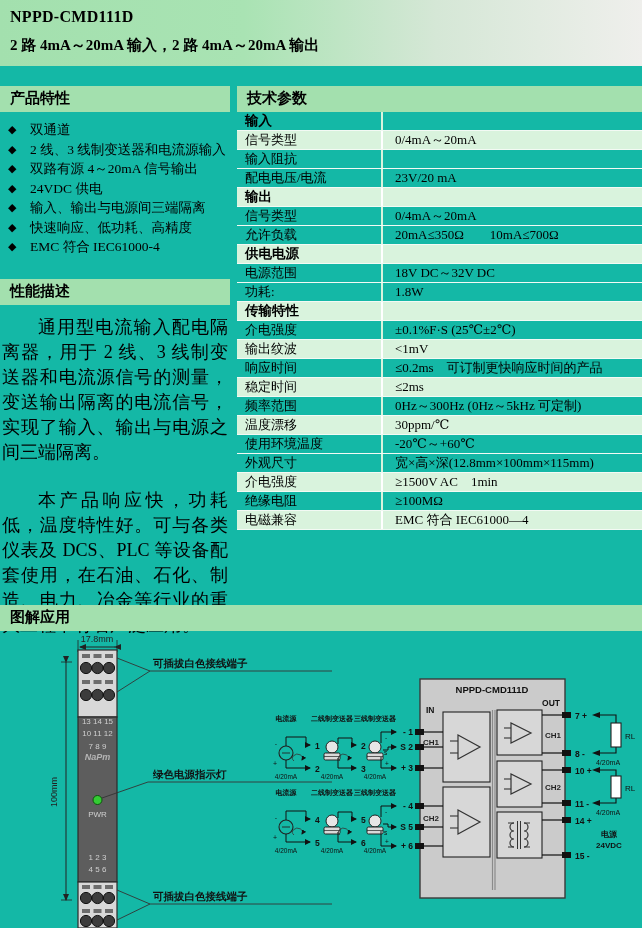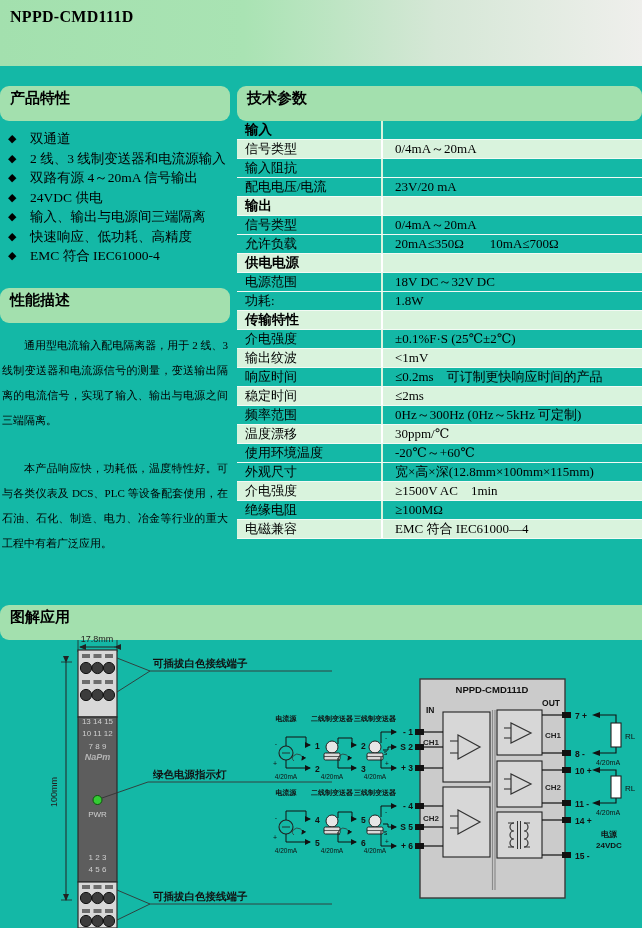--- a/index.html
+++ b/index.html
@@ -2,49 +2,50 @@
 <html><head>
 <meta charset="utf-8">
 <style>
   html,body{margin:0;padding:0;background:#fff;}
   .page{position:relative;width:642px;height:928px;background:#14b8a6;overflow:hidden;
         font-family:"Liberation Serif","DejaVu Serif",serif;color:#000;}
   .top-band{position:absolute;left:0;top:0;width:642px;height:66px;
         background:linear-gradient(90deg,#a3e0ae 0%,#a9e3b3 38%,#d5e7d6 68%,#efefec 100%);}
   .model-title{position:absolute;left:10px;top:8px;font-size:16px;font-weight:bold;letter-spacing:.3px;}
   .sub-title{position:absolute;left:10px;top:36px;font-size:15px;font-weight:bold;}
-  .bar{background:#a3e0ae;height:35px;line-height:23px;padding-left:10px;
-       font-family:"Liberation Sans","DejaVu Sans",sans-serif;font-weight:bold;font-size:15px;border-radius:9px;}
+  .bar{background:#a3e0ae;height:26px;line-height:23px;padding-left:10px;
+       font-family:"Liberation Sans","DejaVu Sans",sans-serif;font-weight:bold;font-size:15px;}
   .left-col{position:absolute;left:0;top:86px;width:230px;}
   .right-col{position:absolute;left:237px;top:86px;width:405px;}
   .feature-list{margin:8px 0 0 0;padding:0;list-style:none;}
   .feature-list li{display:flex;align-items:flex-start;padding:1px 0 1px 8px;font-size:13.5px;line-height:17.5px;}
   .blt{width:22px;flex:0 0 22px;font-size:11px;line-height:17.5px;color:#000;}
   .desc-bar{margin-top:22px;}
-  .desc-p{margin:10px 2px 0 2px;font-size:11px;line-height:25px;text-align:justify;text-indent:2em;}
+  .desc-p{margin:10px 2px 0 2px;font-size:18px;line-height:25px;text-align:justify;text-indent:2em;}
   .desc-p + .desc-p{margin-top:23px;}
   .spec-table{margin-top:0;}
   .srow{display:flex;min-height:18px;font-size:13px;line-height:18px;border-bottom:1px solid #f3faf4;justify-content:space-between;}
   .srow .c1{width:136px;flex:0 0 136px;padding-left:8px;border-right:2px solid #d9f3dd;}
   .srow .c2{flex:1;padding-left:12px;white-space:nowrap;}
   .srow.green{background:#d9f3dd;}
   .srow.green .c1{border-right-color:#ffffff;}
   .srow.section .c1{font-weight:bold;font-family:"Liberation Sans","DejaVu Sans",sans-serif;font-size:13.5px;}
   .app-bar{position:absolute;left:0;top:605px;width:642px;}
   .device-svg{position:absolute;left:36px;top:632px;}
   .wiring-svg{position:absolute;left:268px;top:655px;}
   svg text{font-family:"Liberation Sans","DejaVu Sans",sans-serif;}
 </style>
 </head>
 <body>
 
 <div class="page">
 
   <div class="top-band">
     <div class="model-title">NPPD-CMD111D</div>
+    <div class="sub-title">2 路 4mA～20mA 输入，2 路 4mA～20mA 输出</div>
   </div>
 
   <div class="left-col">
     <div class="bar">产品特性</div>
     <ul class="feature-list">
       <li>
           <span class="blt">◆</span>
           <span>双通道</span>
         </li>
       <li>

